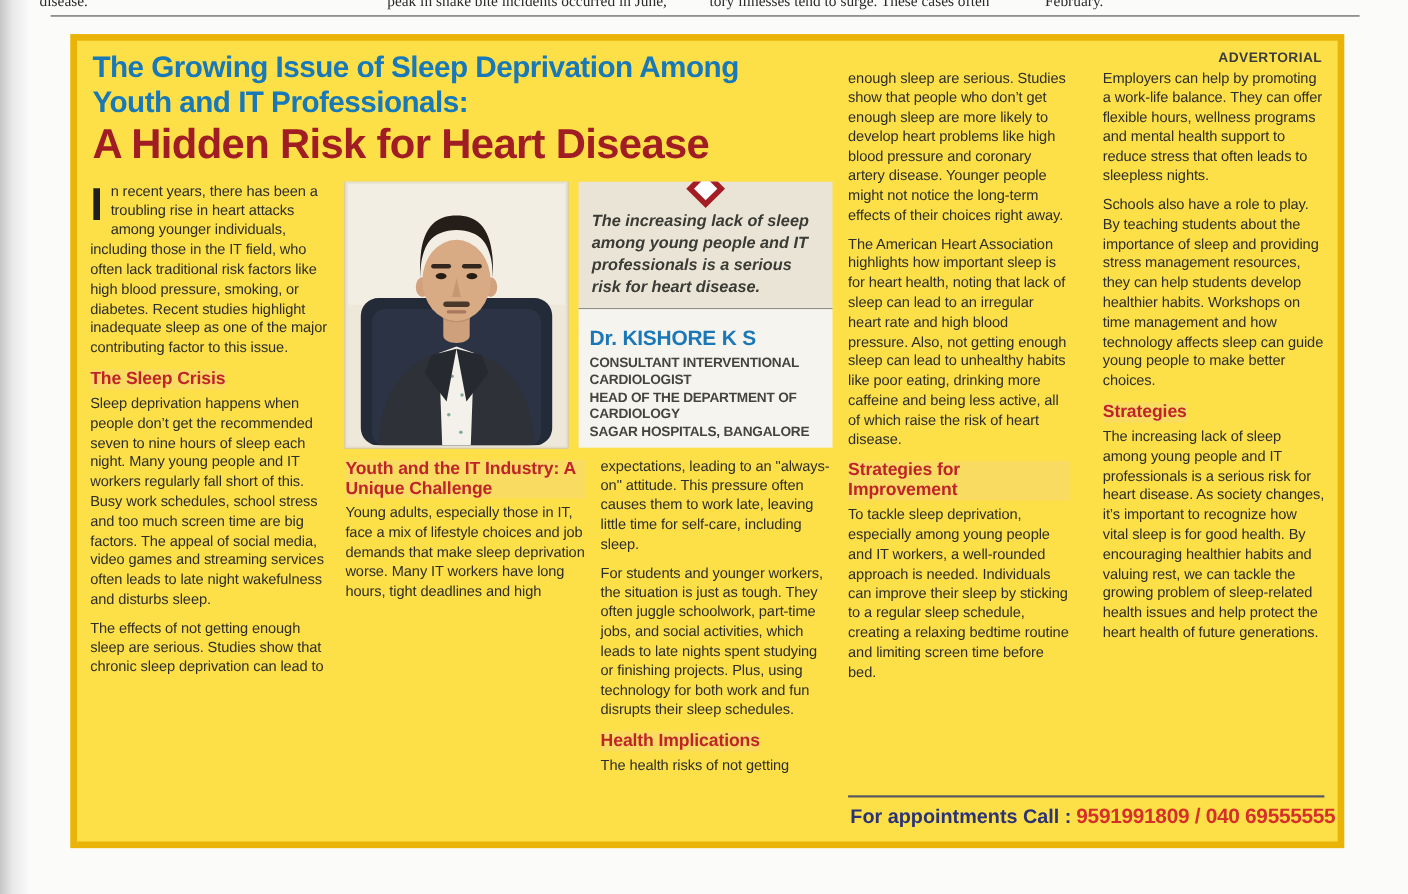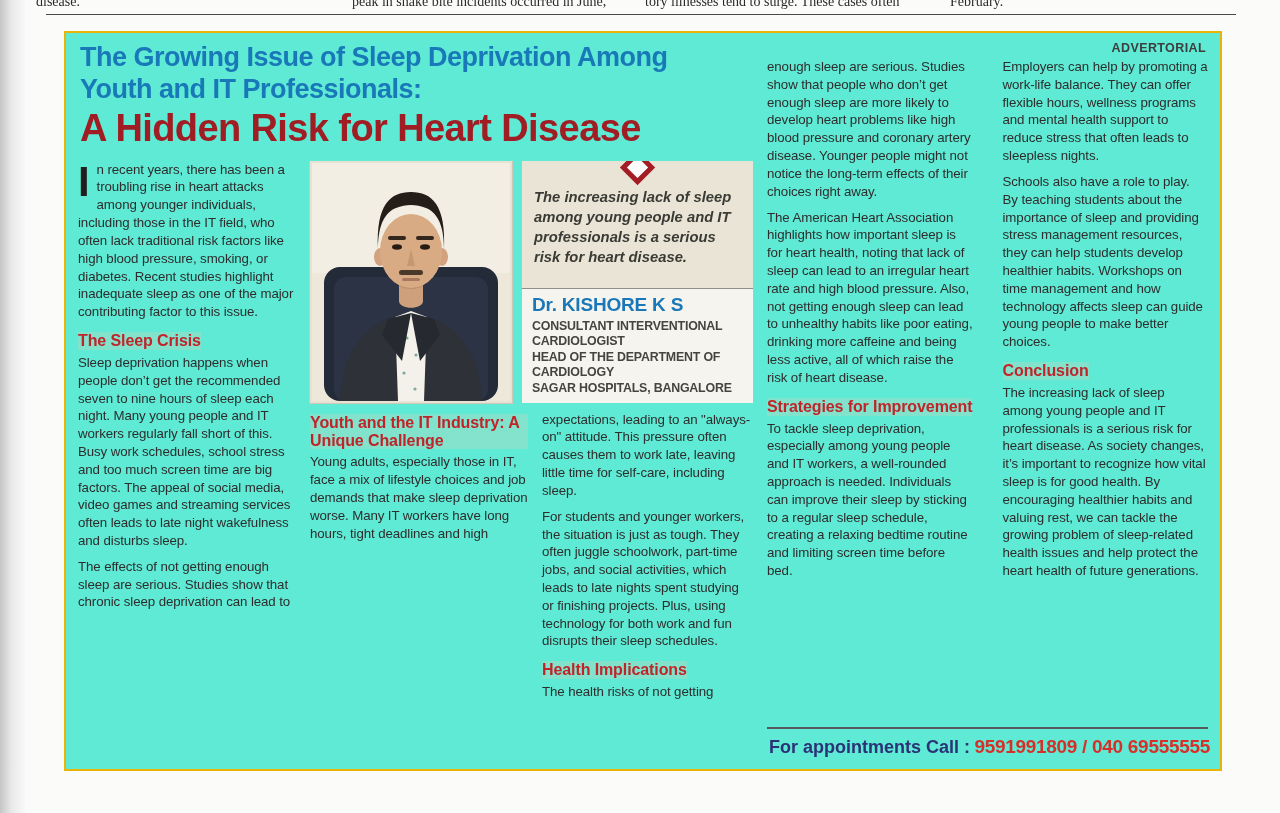--- a/index.html
+++ b/index.html
@@ -11,41 +11,41 @@
     background:linear-gradient(90deg,#c6c6c6 0%,#e9e9e9 45%,#fafafa 100%);}
   
   .top-strip{position:absolute;top:0;left:0;width:1280px;height:11px;overflow:hidden;
     font-family:"Liberation Serif",serif;font-size:14px;color:#2a2a2a;}
   .top-strip span{position:absolute;top:-6px;white-space:nowrap;}
   .frag0{left:36px;} .frag1{left:352px;} .frag2{left:645px;} .frag3{left:950px;}
   .top-rule{position:absolute;top:14px;left:46px;width:1190px;border-top:1.5px solid #4a4a4a;}
 
   
   .ad-box{position:absolute;left:64px;top:31px;width:1158px;height:740px;box-sizing:border-box;
-    background:#5eead4;border:2px solid #eab308;padding:8px 12px 10px 12px;}
+    background:#fde047;border:6px solid #eab308;padding:8px 12px 10px 12px;}
   .ad-inner{display:flex;gap:14px;height:100%;}
 
   .left-group{flex:0 0 675px;display:flex;flex-direction:column;min-width:0;}
   .hdr{margin:0 0 8px 2px;}
   .title{color:#1878b8;font-size:27px;font-weight:bold;line-height:1.2;letter-spacing:-0.5px;max-width:622px;}
   .subtitle{color:#a01d24;font-size:38px;font-weight:bold;line-height:1.05;letter-spacing:-0.6px;margin-top:3px;}
 
   .left-cols{display:flex;gap:14px;flex:1;margin-top:4px;min-height:0;overflow:hidden;}
   .col{font-size:13.3px;line-height:1.34;color:#2d2d2d;letter-spacing:-0.1px;}
   .col p{margin:0 0 8px 0;}
   .c1{flex:0 0 218px;}
   .group23{flex:1;display:flex;flex-direction:column;min-width:0;}
   .media-row{display:flex;gap:10px;flex:0 0 auto;}
   .photo{flex:0 0 198px;height:238px;border:2px solid #e8e2d4;outline:1px solid #cfc8b8;background:#efe9dd;overflow:hidden;}
   .quote-stack{flex:1;height:242px;display:flex;flex-direction:column;overflow:visible;min-width:0;}
   .quote-box{background:#e9e4d5;padding:2px 12px 8px 12px;flex:1;}
   .diamond{width:15px;height:15px;border:5px solid #a41d24;transform:rotate(45deg);
     margin:-8px auto 8px auto;background:#fdfdfd;}
   .quote-text{font-style:italic;font-weight:bold;font-size:14.8px;line-height:1.35;color:#3b3b36;}
-  .doctor-box{background:#f6f4ee;border-top:1px solid #90908a;padding:5px 10px 6px 10px;}
+  .doctor-box{background:#f6f4ee;border-top:1px solid #90908a;padding:17px 10px 6px 10px;}
   .doctor-name{color:#1a78b8;font-size:19px;font-weight:bold;letter-spacing:-0.2px;margin-bottom:3px;}
   .doctor-creds div{font-size:12.4px;font-weight:bold;color:#45453f;line-height:1.26;letter-spacing:-0.2px;}
   .text-row{display:flex;gap:14px;margin-top:8px;min-height:0;}
   .c2{flex:0 0 218px;} .c3{flex:1;min-width:0;}
 
   .sec-head{color:#bf2429;font-weight:bold;font-size:16px;line-height:1.12;margin:3px 0 4px 0;
     background:linear-gradient(rgba(238,205,180,0.25),rgba(238,205,180,0.25));display:inline-block;}
   .dropcap{float:left;font-size:42px;line-height:0.8;font-weight:bold;color:#1f1f1f;padding:4px 7px 0 0;}
 
   .right-group{flex:1;display:flex;flex-direction:column;min-width:0;}
@@ -159,21 +159,21 @@
         <div class="col c4">
           <p>enough sleep are serious. Studies show that people who don’t get enough sleep are more likely to develop heart problems like high blood pressure and coronary artery disease. Younger people might not notice the long-term effects of their choices right away.</p>
           <p>The American Heart Association highlights how important sleep is for heart health, noting that lack of sleep can lead to an irregular heart rate and high blood pressure. Also, not getting enough sleep can lead to unhealthy habits like poor eating, drinking more caffeine and being less active, all of which raise the risk of heart disease.</p>
           <div class="sec-head">Strategies for Improvement</div>
           <p>To tackle sleep deprivation, especially among young people and IT workers, a well-rounded approach is needed. Individuals can improve their sleep by sticking to a regular sleep schedule, creating a relaxing bedtime routine and limiting screen time before bed.</p>
         </div>
 
         <div class="col c5">
           <p>Employers can help by promoting a work-life balance. They can offer flexible hours, wellness programs and mental health support to reduce stress that often leads to sleepless nights.</p>
           <p>Schools also have a role to play. By teaching students about the importance of sleep and providing stress management resources, they can help students develop healthier habits. Workshops on time management and how technology affects sleep can guide young people to make better choices.</p>
-          <div class="sec-head">Conclusion</div>
+          <div class="sec-head">Strategies</div>
           <p>The increasing lack of sleep among young people and IT professionals is a serious risk for heart disease. As society changes, it’s important to recognize how vital sleep is for good health. By encouraging healthier habits and valuing rest, we can tackle the growing problem of sleep-related health issues and help protect the heart health of future generations.</p>
         </div>
       </div>
       <div class="appointment">
         <span class="appt-label">For appointments Call :</span>
         <span class="appt-numbers">9591991809 / 040 69555555</span>
       </div>
     </div>
 
   </div>

